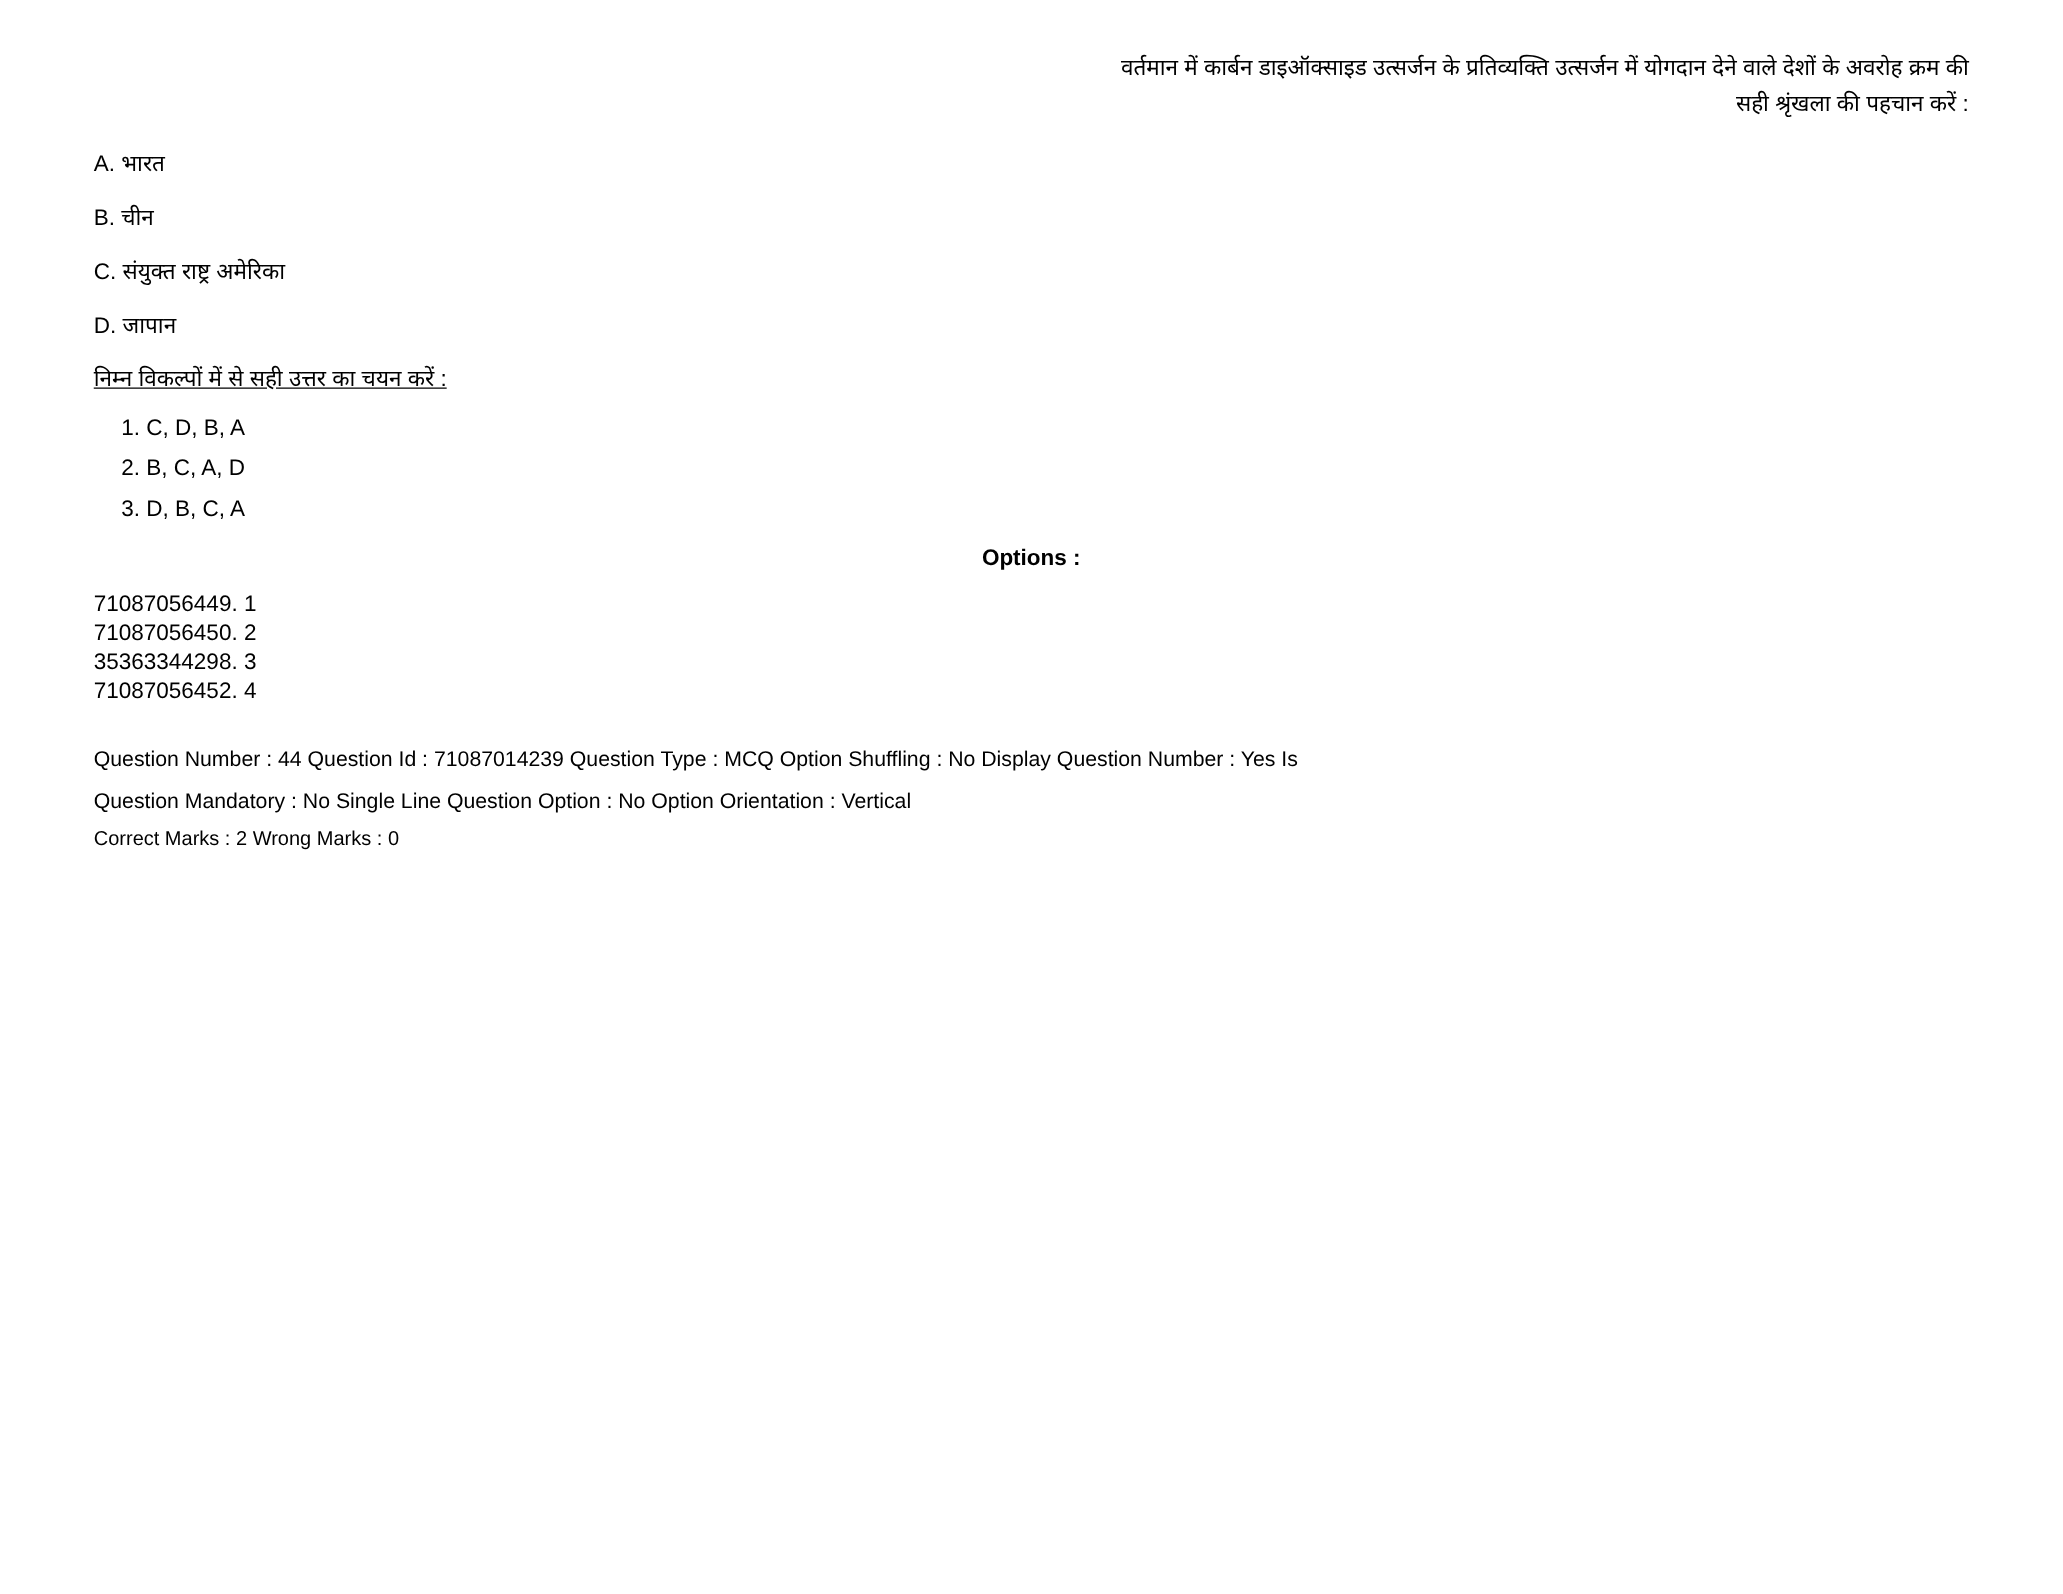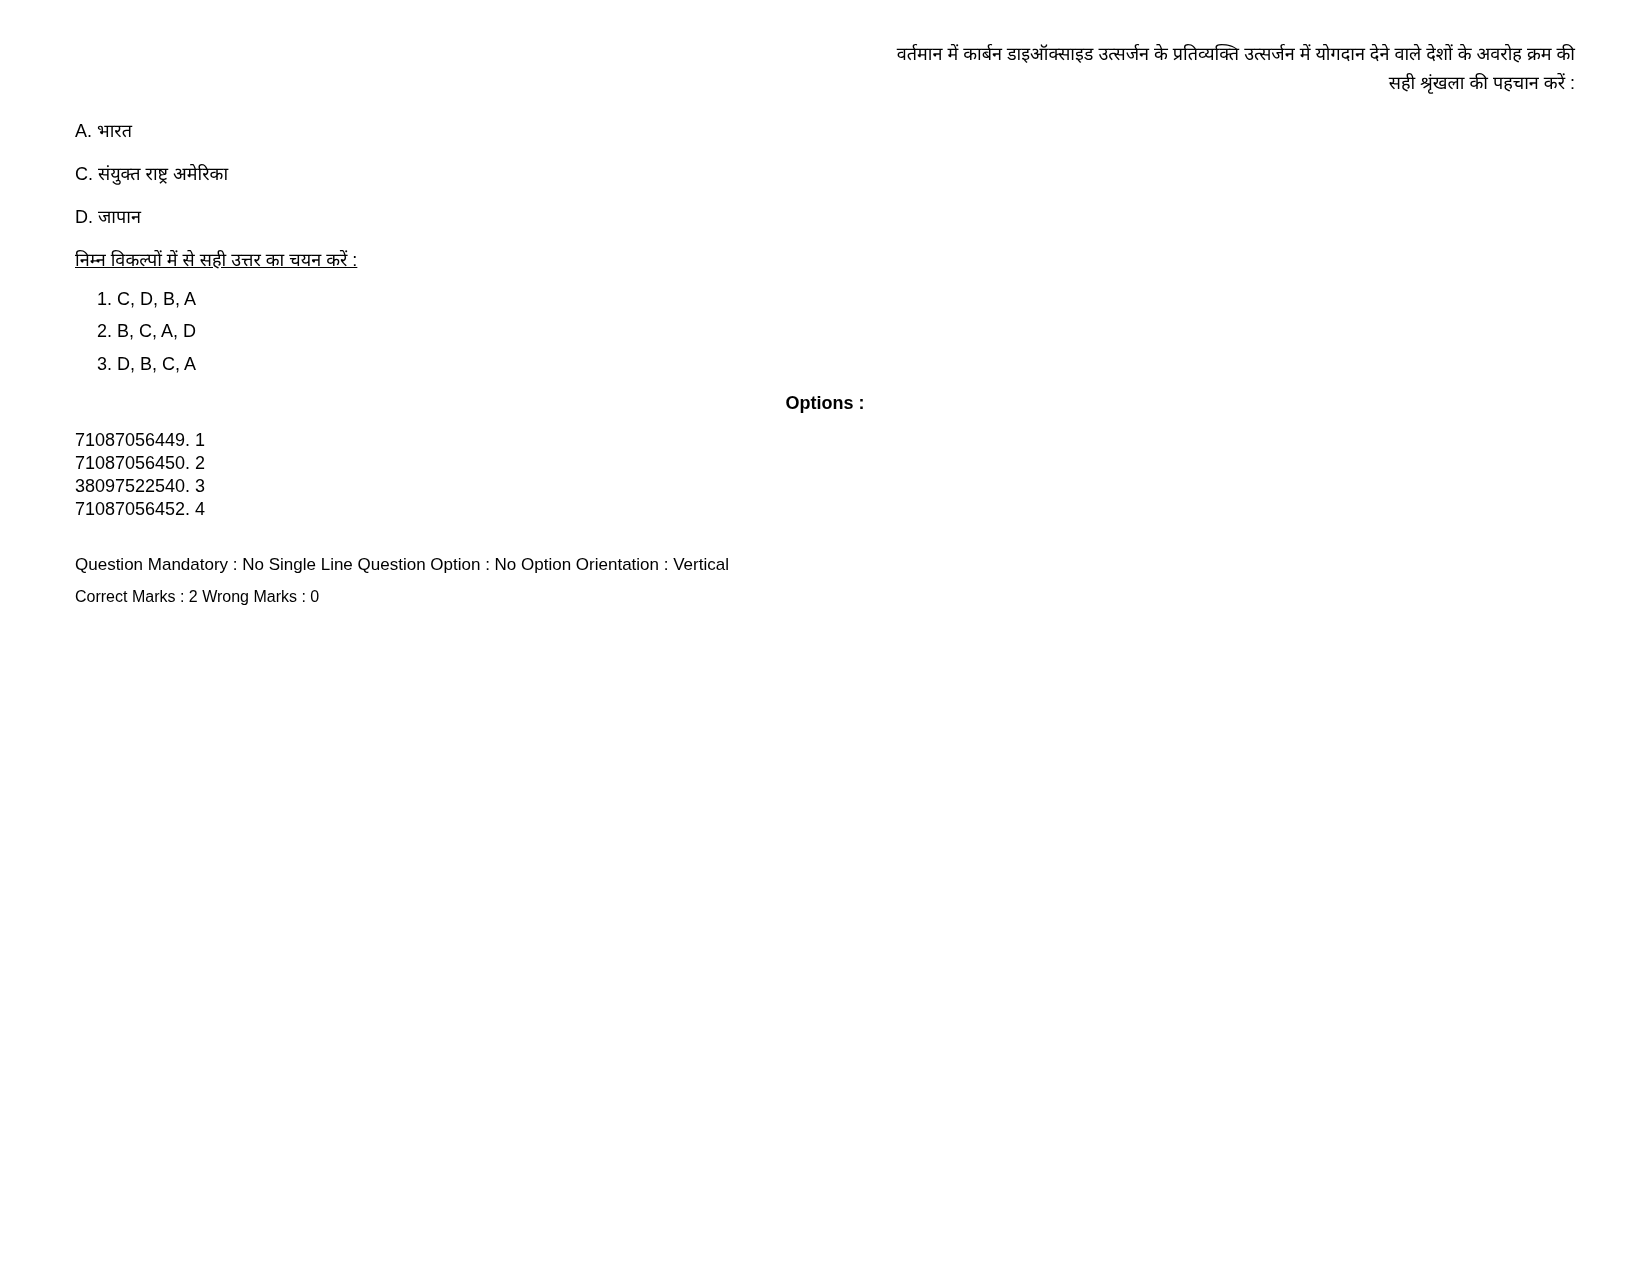--- a/index.html
+++ b/index.html
@@ -72,20 +72,23 @@
 <div>
   <div class="question-text">
     <span>वर्तमान में कार्बन डाइऑक्साइड उत्सर्जन के प्रतिव्यक्ति उत्सर्जन में योगदान देने वाले देशों के अवरोह क्रम की</span><br>
     <span>सही श्रृंखला की पहचान करें :</span>
   </div>
 
   <div class="option-item">
     <span>A. भारत</span>
   </div>
   <div class="option-item">
+    <span>B. चीन</span>
+  </div>
+  <div class="option-item">
     <span>C. संयुक्त राष्ट्र अमेरिका</span>
   </div>
   <div class="option-item">
     <span>D. जापान</span>
   </div>
 
   <div class="sub-question">
     <span>निम्न विकल्पों में से सही उत्तर का चयन करें :</span>
   </div>
 
@@ -98,20 +101,21 @@
     </div>
     <div class="numbered-option">
       <span>3. D, B, C, A</span>
     </div>
   </div>
 
   <div class="options-label">Options :</div>
 
   <div class="option-id-item">71087056449. 1</div>
   <div class="option-id-item">71087056450. 2</div>
-  <div class="option-id-item">38097522540. 3</div>
+  <div class="option-id-item">35363344298. 3</div>
   <div class="option-id-item">71087056452. 4</div>
 
   <div class="metadata-section">
+    <div class="metadata-line">Question Number : 44 Question Id : 71087014239 Question Type : MCQ Option Shuffling : No Display Question Number : Yes Is</div>
     <div class="metadata-line">Question Mandatory : No Single Line Question Option : No Option Orientation : Vertical</div>
     <div class="correct-marks-line">Correct Marks : 2 Wrong Marks : 0</div>
   </div>
 </div>
 
 </body></html>

